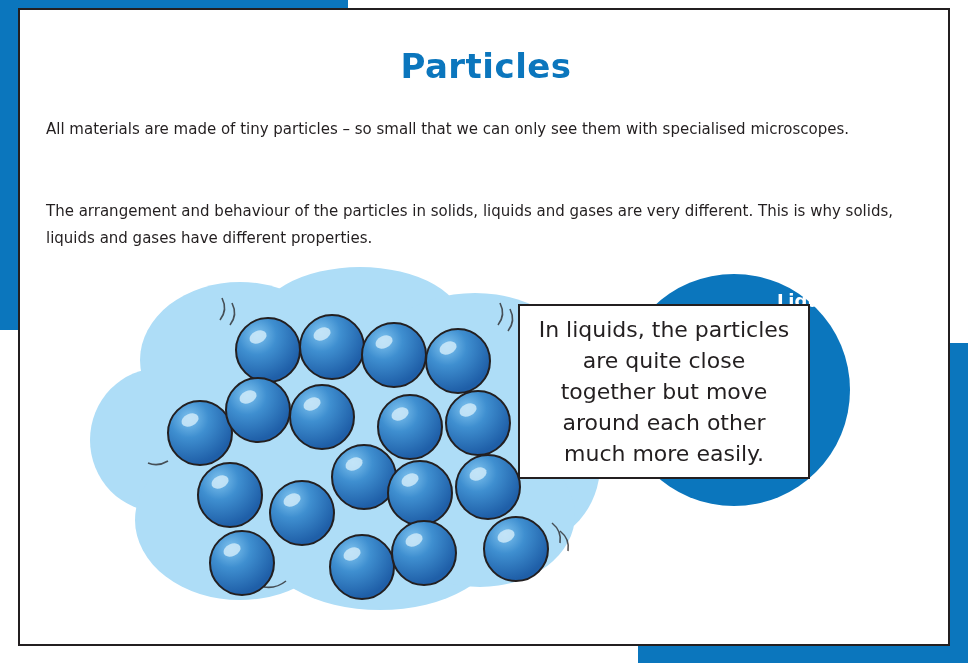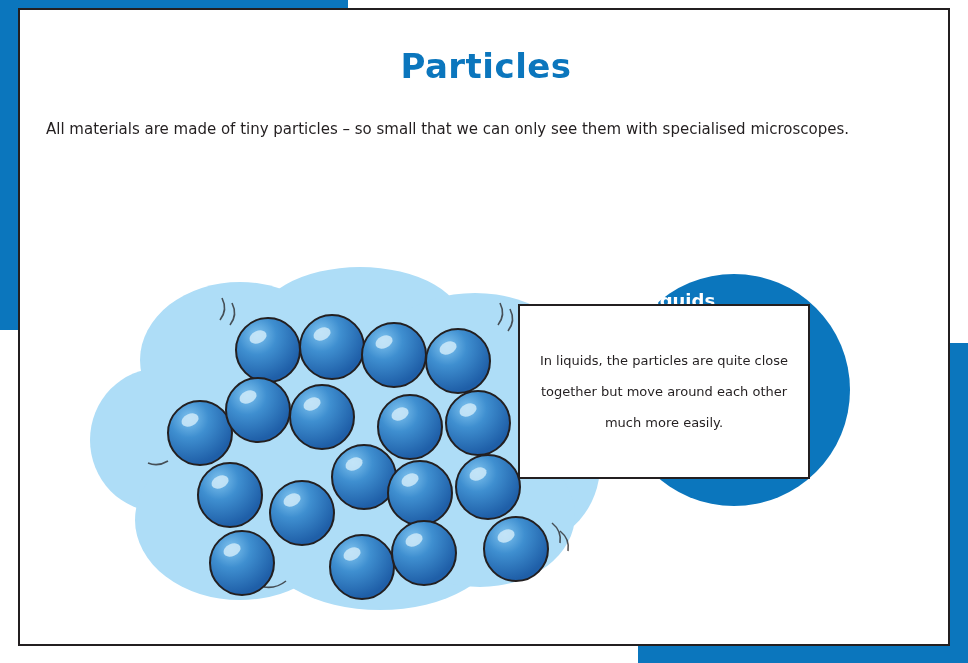--- a/index.html
+++ b/index.html
@@ -91,24 +91,24 @@
     position: absolute;
     left: 618px;
     top: 274px;
     width: 232px;
     height: 232px;
     border-radius: 50%;
     background: #0b76bd;
   }
   .liquids-label {
     position: absolute;
-    left: 642px;
+    left: 618px;
     top: 290px;
     width: 232px;
-    text-align: left;
+    text-align: right;
     color: #ffffff;
     font-size: 18px;
     font-weight: bold;
     font-family: "DejaVu Sans", sans-serif;
   }
   .callout {
     position: absolute;
     left: 518px;
     top: 304px;
     width: 292px;
@@ -118,21 +118,21 @@
     box-sizing: border-box;
     display: flex;
     align-items: center;
     justify-content: center;
     padding: 0 14px;
   }
   .callout p {
     margin: 0;
     text-align: center;
     color: #231f20;
-    font-size: 13px;
+    font-size: 22px;
     line-height: 31px;
     font-family: "DejaVu Sans", sans-serif;
   }
   .particles {
     position: absolute;
     left: 90px;
     top: 265px;
     width: 510px;
     height: 345px;
   }
@@ -145,20 +145,21 @@
   <div class="corner-tl"></div>
   <div class="corner-tl2"></div>
   <div class="corner-br"></div>
   <div class="corner-br2"></div>
 
   <div class="page">
 
     <div class="title">Particles</div>
 
     <div class="body-text para1">All materials are made of tiny particles – so small that we can only see them with specialised microscopes.</div>
+    <div class="body-text para2">The arrangement and behaviour of the particles in solids, liquids and gases are very different. This is why solids, liquids and gases have different properties.</div>
 
   </div>
 
   <div class="blue-circle"></div>
   <div class="liquids-label">Liquids</div>
 
   <div class="cloud">
     <svg width="510" height="345" viewBox="0 0 510 345" xmlns="http://www.w3.org/2000/svg">
       <g fill="#aeddf7">
         <ellipse cx="150" cy="95" rx="100" ry="78"></ellipse>

